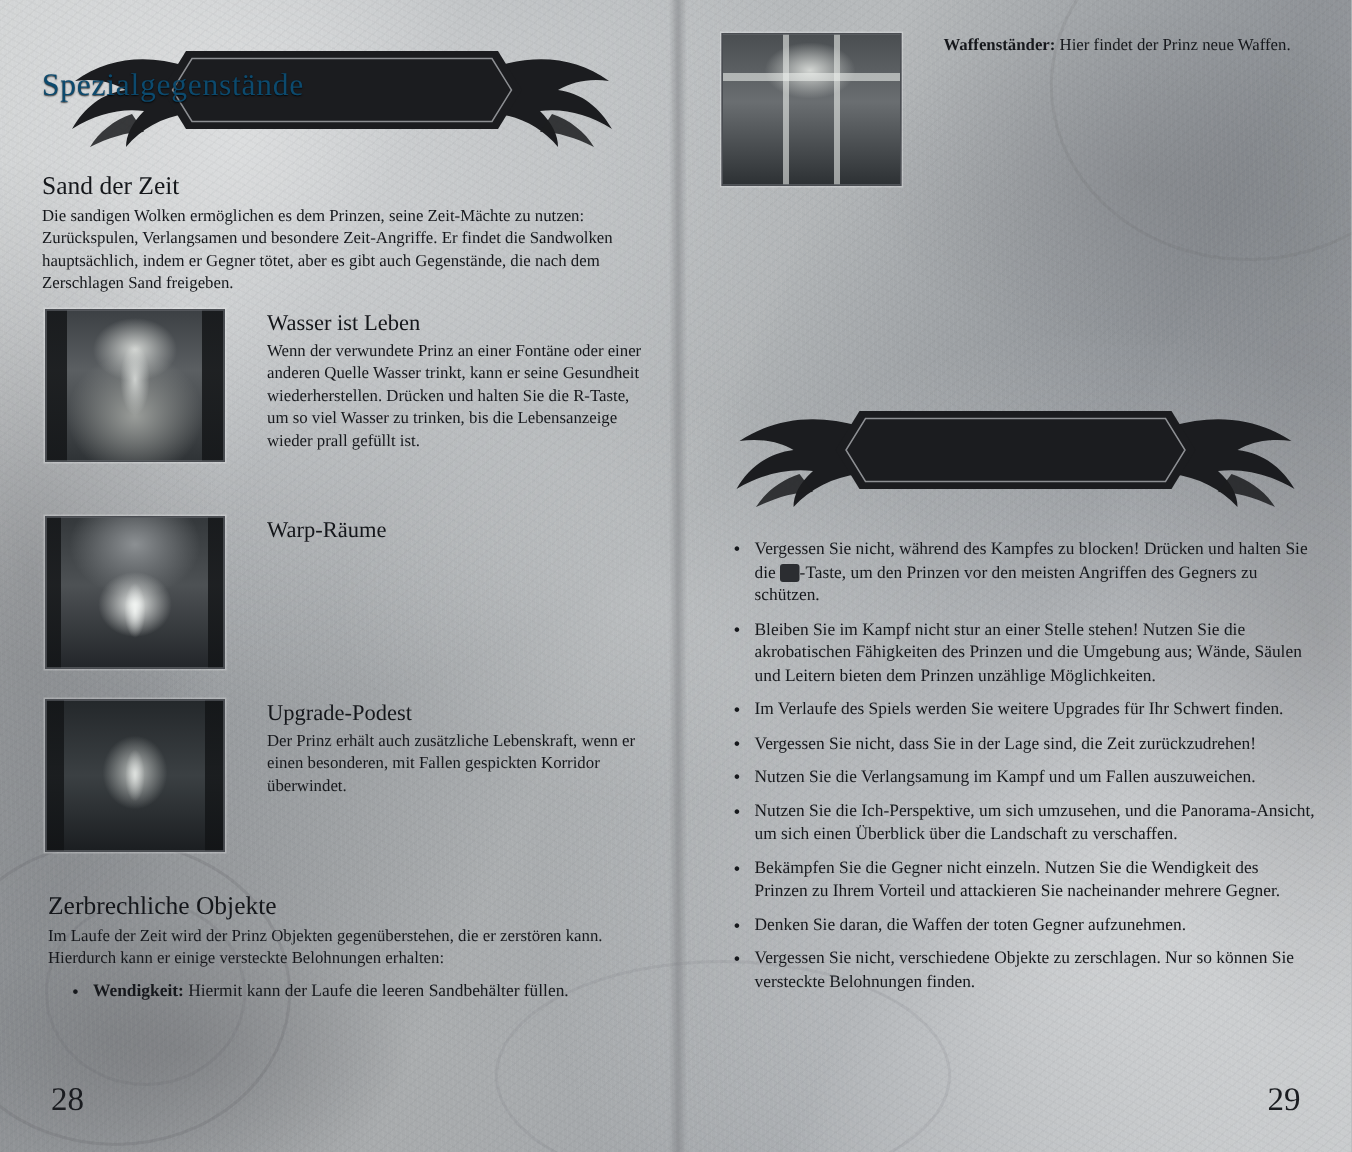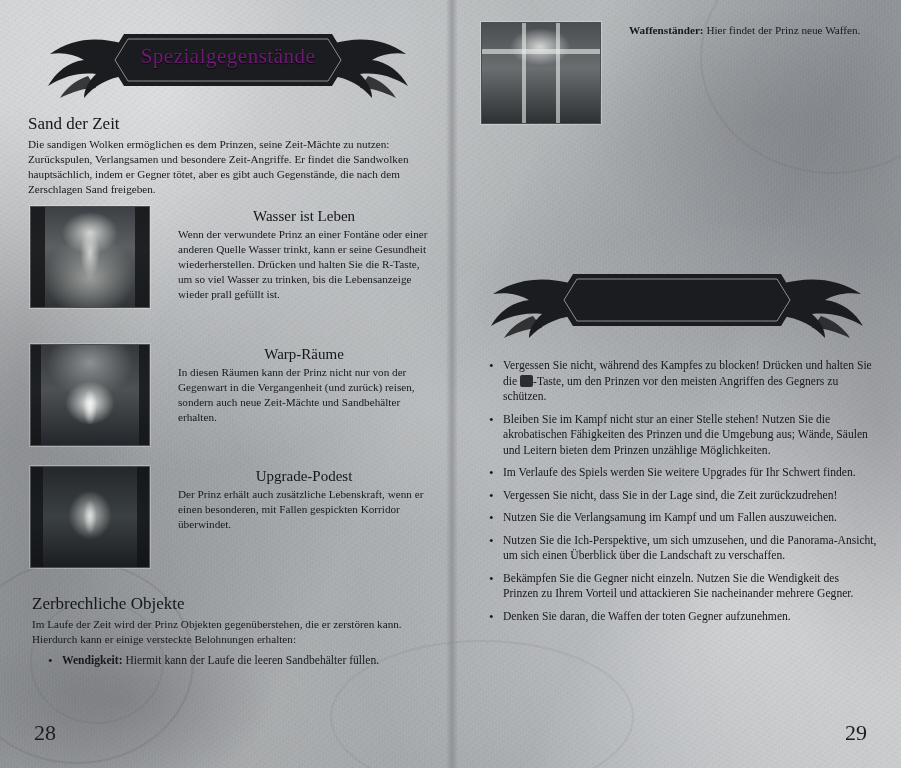--- a/index.html
+++ b/index.html
@@ -51,33 +51,33 @@
 
   .page{position:absolute;top:0;height:768px;}
   .left{left:0;width:451px;}
   .right{left:451px;width:450px;}
 
   
   .banner{position:relative;height:78px;}
   .banner svg{position:absolute;left:0;top:0;}
   .banner .btitle{
     position:absolute;left:0;right:0;top:22px;
-    text-align:center;color:#701a75;
+    color:#0c4a6e;
     font-size:21px;letter-spacing:.5px;
     font-family:"Liberation Serif", serif;
     text-shadow:0 1px 1px rgba(0,0,0,.8);
   }
 
   h2.sec{
     font-size:17px;margin:0 0 3px 0;font-weight:normal;
     font-family:"Liberation Serif", serif;color:#14161a;
   }
   h3.sub{
     font-size:15px;margin:0 0 2px 0;font-weight:normal;
-    font-family:"Liberation Serif", serif;color:#14161a;text-align:center;
+    font-family:"Liberation Serif", serif;color:#14161a;
   }
   p.body{
     margin:0;font-size:11.2px;line-height:1.33;color:#16181c;
     font-family:"Liberation Serif", serif;text-align:left;
   }
   .thumb{
     width:118px;height:100px;flex:0 0 118px;
     border:1px solid #4a4d52;
     background:#6e7276;
     position:relative;overflow:hidden;
@@ -163,21 +163,20 @@
       <div class="inner" style="background:
             radial-gradient(ellipse 34px 30px at 59px 58px, #e7eae8, rgba(0,0,0,0) 72%),
             radial-gradient(ellipse 58px 46px at 59px 18px, #8c9093, rgba(0,0,0,0) 75%),
             linear-gradient(180deg,#34383b 0%,#4d5154 45%,#23262a 100%);"></div>
       <div class="inner" style="background:
             linear-gradient(90deg, rgba(18,20,22,.8) 0 10px, rgba(0,0,0,0) 10px 108px, rgba(18,20,22,.8) 108px 118px),
             radial-gradient(ellipse 10px 26px at 59px 62px, rgba(245,248,246,.85), rgba(0,0,0,0) 70%);"></div>
     </div>
     <div style="flex:1 1 auto;padding-top:2px;">
       <h3 class="sub">Warp-Räume</h3>
-      <p class="body">In diesen Räumen kann der Prinz nicht nur von der Gegenwart in die Vergangenheit (und zurück) reisen, sondern auch neue Zeit-Mächte und Sandbehälter erhalten.</p>
     </div>
   </div>
 
   <div class="row" style="position:absolute;left:30px;top:466px;width:400px;">
     <div class="thumb">
       <div class="inner" style="background:
             radial-gradient(ellipse 30px 34px at 59px 48px, #b9bdbb, rgba(0,0,0,0) 72%),
             linear-gradient(180deg,#24282b 0%,#3b4043 50%,#1b1e21 100%);"></div>
       <div class="inner" style="background:
             radial-gradient(ellipse 9px 24px at 59px 50px, rgba(240,243,240,.7), rgba(0,0,0,0) 72%),
@@ -243,16 +242,17 @@
     <li>
       <span>Vergessen Sie nicht, während des Kampfes zu blocken! Drücken und halten Sie die </span><span class="kbd">&nbsp;</span><span>-Taste, um den Prinzen vor den meisten Angriffen des Gegners zu schützen.</span>
     </li>
     <li>Bleiben Sie im Kampf nicht stur an einer Stelle stehen! Nutzen Sie die akrobatischen Fähigkeiten des Prinzen und die Umgebung aus; Wände, Säulen und Leitern bieten dem Prinzen unzählige Möglichkeiten.</li>
     <li>Im Verlaufe des Spiels werden Sie weitere Upgrades für Ihr Schwert finden.</li>
     <li>Vergessen Sie nicht, dass Sie in der Lage sind, die Zeit zurückzudrehen!</li>
     <li>Nutzen Sie die Verlangsamung im Kampf und um Fallen auszuweichen.</li>
     <li>Nutzen Sie die Ich-Perspektive, um sich umzusehen, und die Panorama-Ansicht, um sich einen Überblick über die Landschaft zu verschaffen.</li>
     <li>Bekämpfen Sie die Gegner nicht einzeln. Nutzen Sie die Wendigkeit des Prinzen zu Ihrem Vorteil und attackieren Sie nacheinander mehrere Gegner.</li>
     <li>Denken Sie daran, die Waffen der toten Gegner aufzunehmen.</li>
+    <li>Vergessen Sie nicht, verschiedene Objekte zu zerschlagen. Nur so können Sie versteckte Belohnungen finden.</li>
   </ul>
 
   <div class="pagenum" style="right:34px;">29</div>
 </div>
 
 </body></html>

